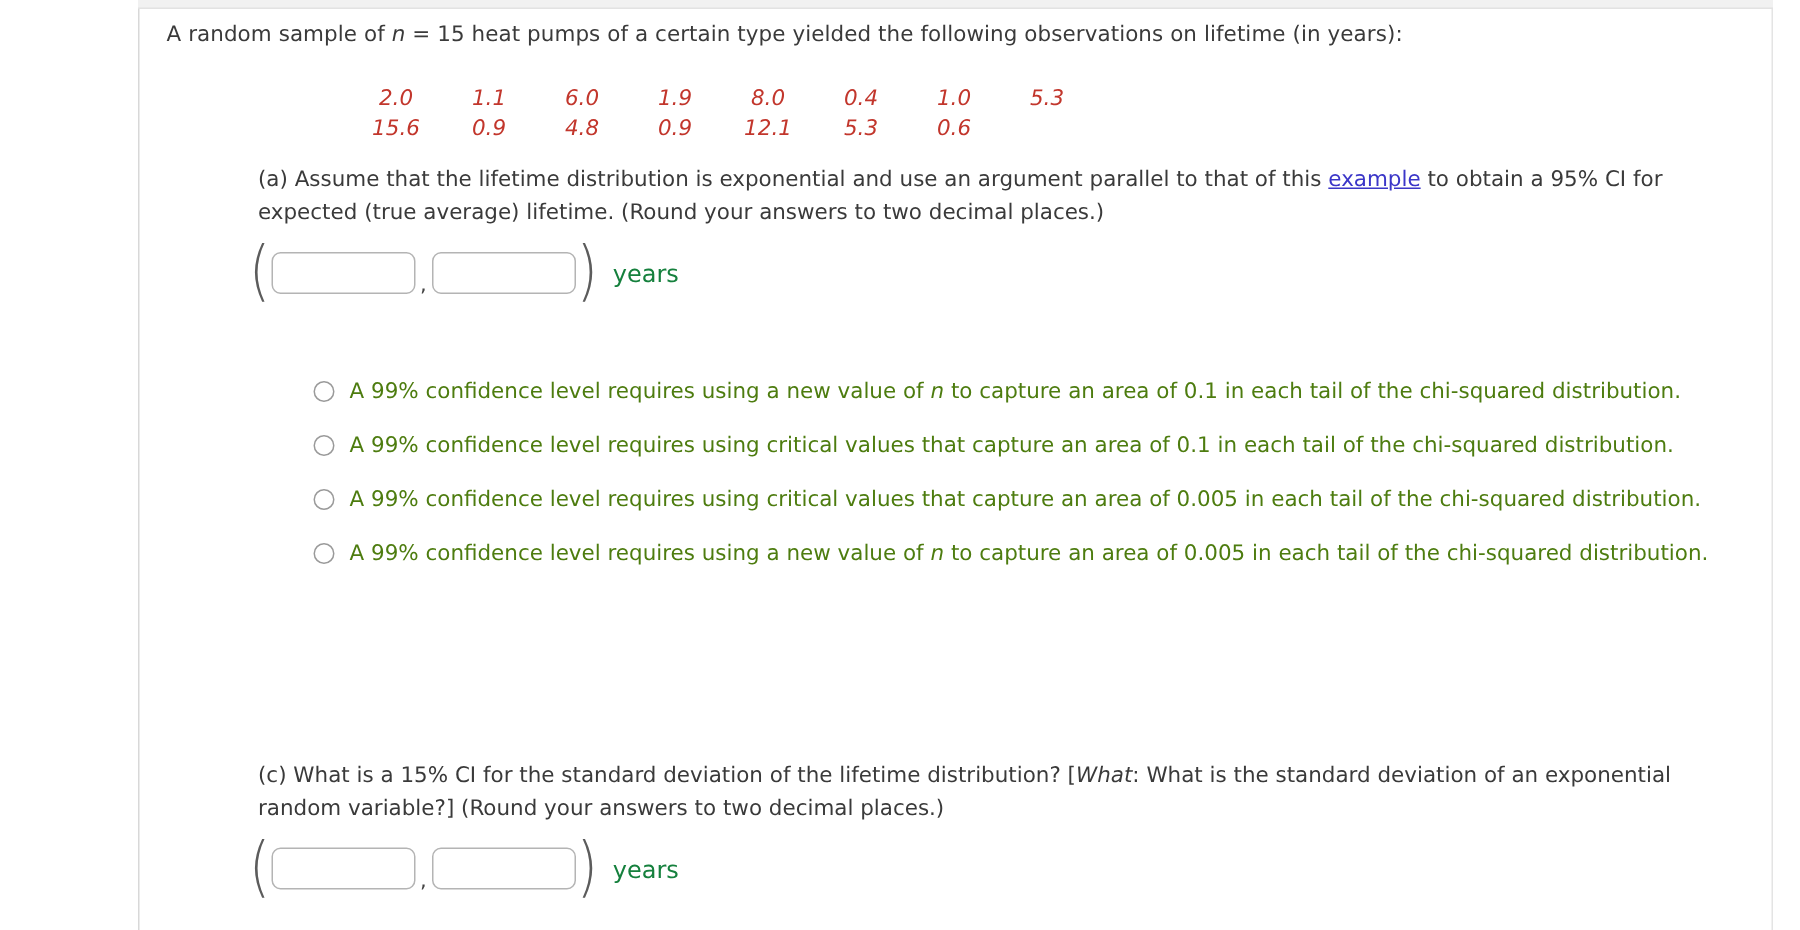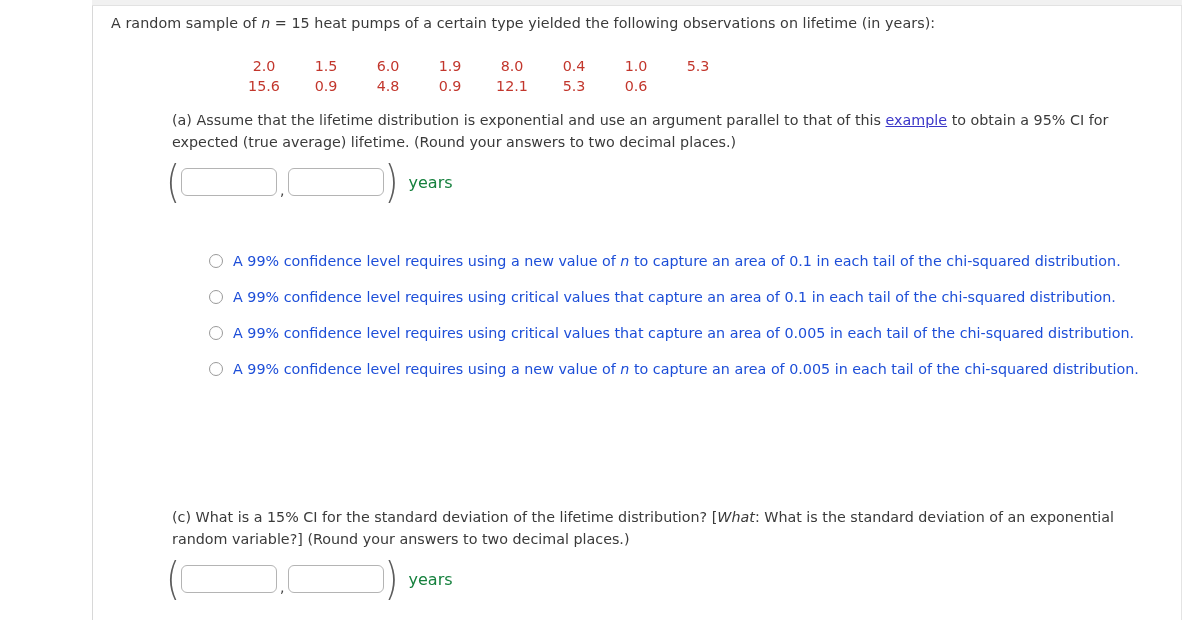--- a/index.html
+++ b/index.html
@@ -54,21 +54,21 @@
   }
   .intro i { font-style: italic; }
 
   
   .data-block {
     position: absolute;
     left: 140px; top: 52px;
     color: #c2362c;
     font-size: 14.3px;
   }
-  .data-row { display: flex; }
+  .data-row { display: flex; font-style: italic; }
   .data-row + .data-row { margin-top: 4px; }
   .data-cell {
     width: 62px;
     text-align: center;
     white-space: nowrap;
   }
 
   .part {
     position: absolute;
     left: 79px;
@@ -137,21 +137,21 @@
     flex: 0 0 auto;
     width: 14px; height: 14px;
     border: 1.4px solid #9a9a9a;
     border-radius: 50%;
     background: #fff;
     margin-top: 4px;
     margin-right: 10px;
   }
   .option-label {
     font-size: 14.3px;
-    color: #1d4ed8;
+    color: #4d7c0f;
     line-height: 22px;
     width: 945px;
   }
   .option-label i { font-style: italic; }
 </style>
 </head>
 <body>
 
 <div id="page">
 
@@ -161,21 +161,21 @@
 
   <div id="content">
 
     <div class="intro">
       <span>A random sample of </span><i>n</i><span> = 15 heat pumps of a certain type yielded the following observations on lifetime (in years):</span>
     </div>
 
     <div class="data-block">
       <div class="data-row">
         <span class="data-cell">2.0</span>
-        <span class="data-cell">1.5</span>
+        <span class="data-cell">1.1</span>
         <span class="data-cell">6.0</span>
         <span class="data-cell">1.9</span>
         <span class="data-cell">8.0</span>
         <span class="data-cell">0.4</span>
         <span class="data-cell">1.0</span>
         <span class="data-cell">5.3</span>
       </div>
       <div class="data-row">
         <span class="data-cell">15.6</span>
         <span class="data-cell">0.9</span>

